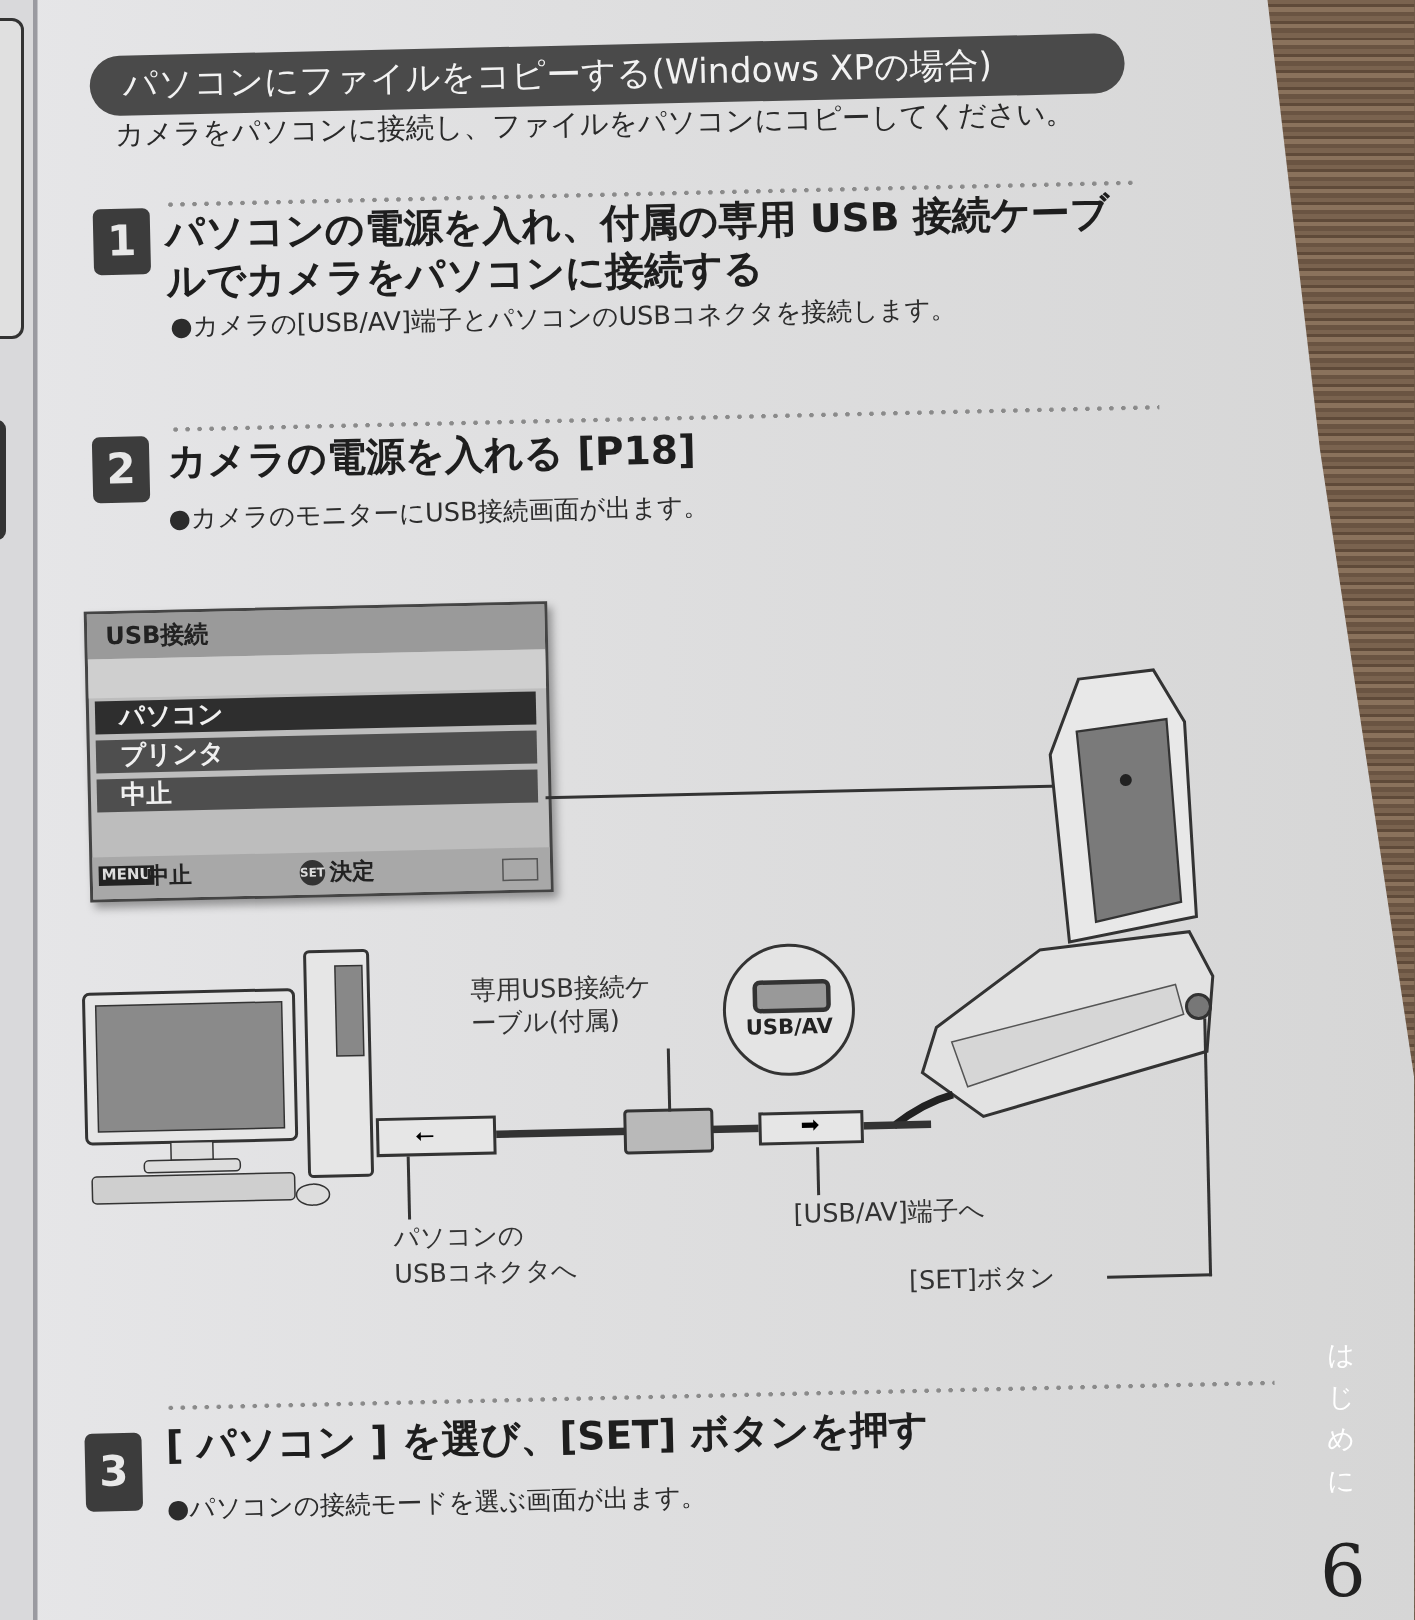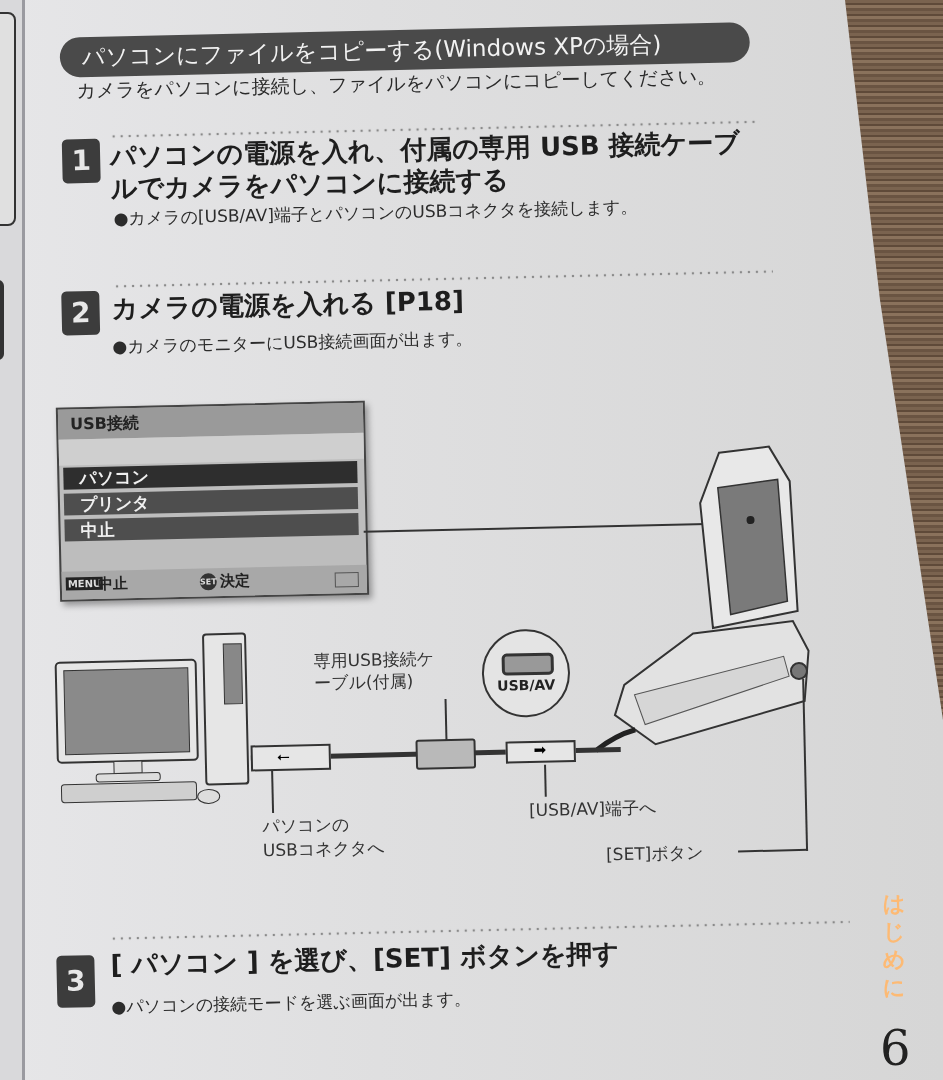--- a/index.html
+++ b/index.html
@@ -17,21 +17,21 @@
   .stepnum{position:absolute;width:38px;height:44px;background:#3c3c3c;border-radius:5px;color:#e8e8e8;font-weight:bold;font-size:28px;text-align:center;line-height:44px;}
   .stephead{position:absolute;font-size:26px;color:#1e1e1e;font-weight:bold;line-height:32px;}
   .bullet{position:absolute;font-size:17px;color:#2c2c2c;line-height:21px;}
   .lcd{position:absolute;left:58px;top:400px;width:305px;height:190px;background:#bdbdbd;border:2px solid #444;box-shadow:3px 4px 6px rgba(0,0,0,.35);}
   .lcd .title{position:absolute;left:0;top:0;width:100%;height:30px;background:#9a9a9a;font-size:16px;font-weight:bold;color:#222;line-height:30px;padding-left:12px;box-sizing:border-box;}
   .lcd .blank{position:absolute;left:0;top:30px;width:100%;height:26px;background:#cfcfcf;}
   .lcd .opt{position:absolute;left:4px;width:294px;height:22px;color:#f0f0f0;font-weight:bold;font-size:17px;line-height:22px;padding-left:16px;box-sizing:border-box;}
   .lcd .foot{position:absolute;left:0;bottom:0;width:100%;height:28px;background:#a8a8a8;font-size:15px;font-weight:bold;color:#222;}
   .label{position:absolute;font-size:17px;color:#333;line-height:22px;white-space:nowrap;}
   .line{position:absolute;background:#333;}
-  .sidebar-text{position:absolute;left:880px;top:890px;width:28px;font-size:22px;font-weight:bold;color:#fdba74;line-height:28px;text-align:center;}
+  .sidebar-text{position:absolute;left:880px;top:890px;width:28px;font-size:18px;font-weight:normal;color:#ffffff;line-height:28px;text-align:center;}
   .pagenum{position:absolute;left:880px;top:1020px;font-family:"DejaVu Serif","Liberation Serif",serif;font-size:48px;color:#222;}
 </style>
 </head>
 <body>
 
 <div class="wood"></div>
 <div class="page"></div>
 <div class="leftpage">
   <div class="tab1"></div>
   <div class="tab2"></div>

